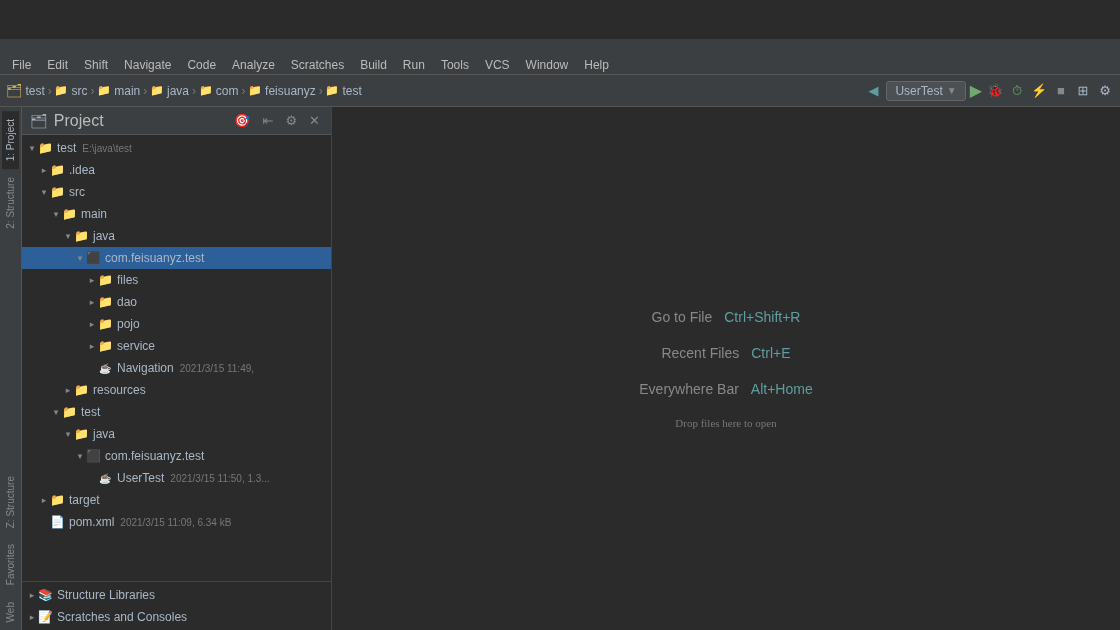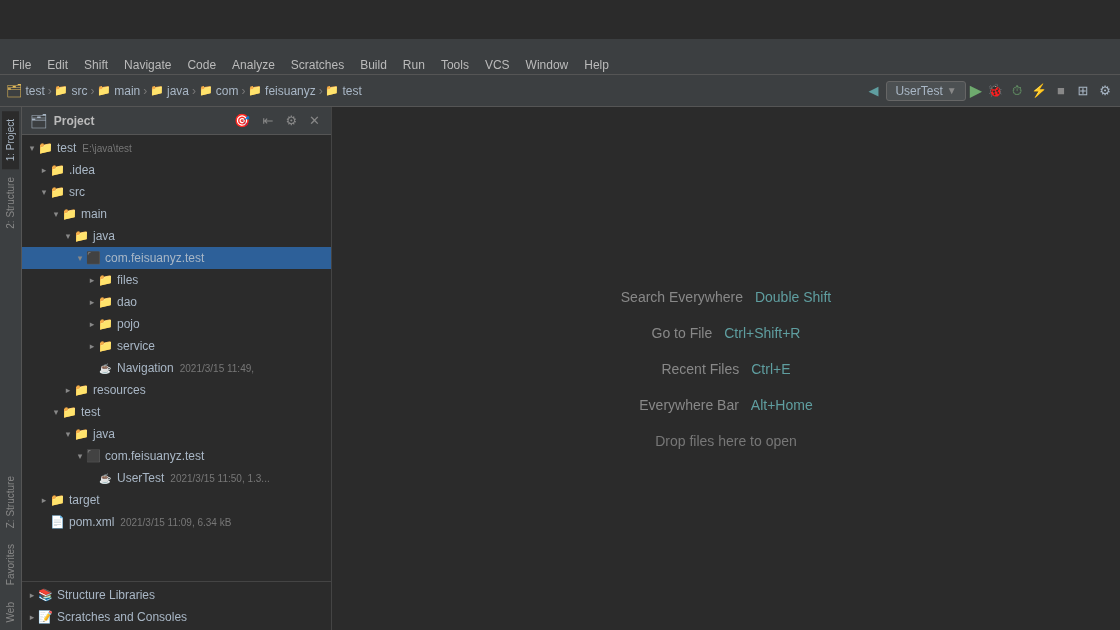--- a/index.html
+++ b/index.html
@@ -134,23 +134,23 @@
     .panel-header {
       background: #3c3f41;
       height: 28px;
       display: flex;
       align-items: center;
       padding: 0 8px;
       gap: 6px;
       border-bottom: 1px solid #555;
     }
     .panel-title {
-      font-size: 12px;
+      font-size: 16px;
       color: #bbb;
-      font-weight: bold;
+      font-weight: normal;
       flex: 1;
     }
     .panel-icon-btn {
       background: none;
       border: none;
       color: #888;
       cursor: pointer;
       font-size: 13px;
       padding: 1px 3px;
     }
@@ -237,22 +237,23 @@
     .hint-label {
       font-size: 14px;
       color: #888;
     }
     .hint-shortcut {
       font-size: 14px;
       color: #5f9ea0;
       font-weight: 500;
     }
     .drop-hint {
-      font-size: 14px;
+      font-size: 11px;
       color: #777;
+      font-family: Liberation Serif, serif;
     }
   </style>
 </head>
 <body>
 
 <div class="menubar">
   <div class="menubar-item">File</div>
   <div class="menubar-item">Edit</div>
   <div class="menubar-item">Shift</div>
   <div class="menubar-item">Navigate</div>
@@ -486,24 +487,20 @@
         <div class="tree-indent" style="width:4px;"></div>
         <div class="tree-arrow">▸</div>
         <span class="tree-icon icon-gray">📝</span>
         <span class="tree-label">Scratches and Consoles</span>
       </div>
     </div>
   </div>
 
   <div class="editor-area">
     <div class="editor-hint">
-      <span class="hint-label">Search Everywhere</span>
-      <span class="hint-shortcut">Double Shift</span>
-    </div>
-    <div class="editor-hint">
       <span class="hint-label">Go to File</span>
       <span class="hint-shortcut">Ctrl+Shift+R</span>
     </div>
     <div class="editor-hint">
       <span class="hint-label">Recent Files</span>
       <span class="hint-shortcut">Ctrl+E</span>
     </div>
     <div class="editor-hint">
       <span class="hint-label">Everywhere Bar</span>
       <span class="hint-shortcut">Alt+Home</span>

